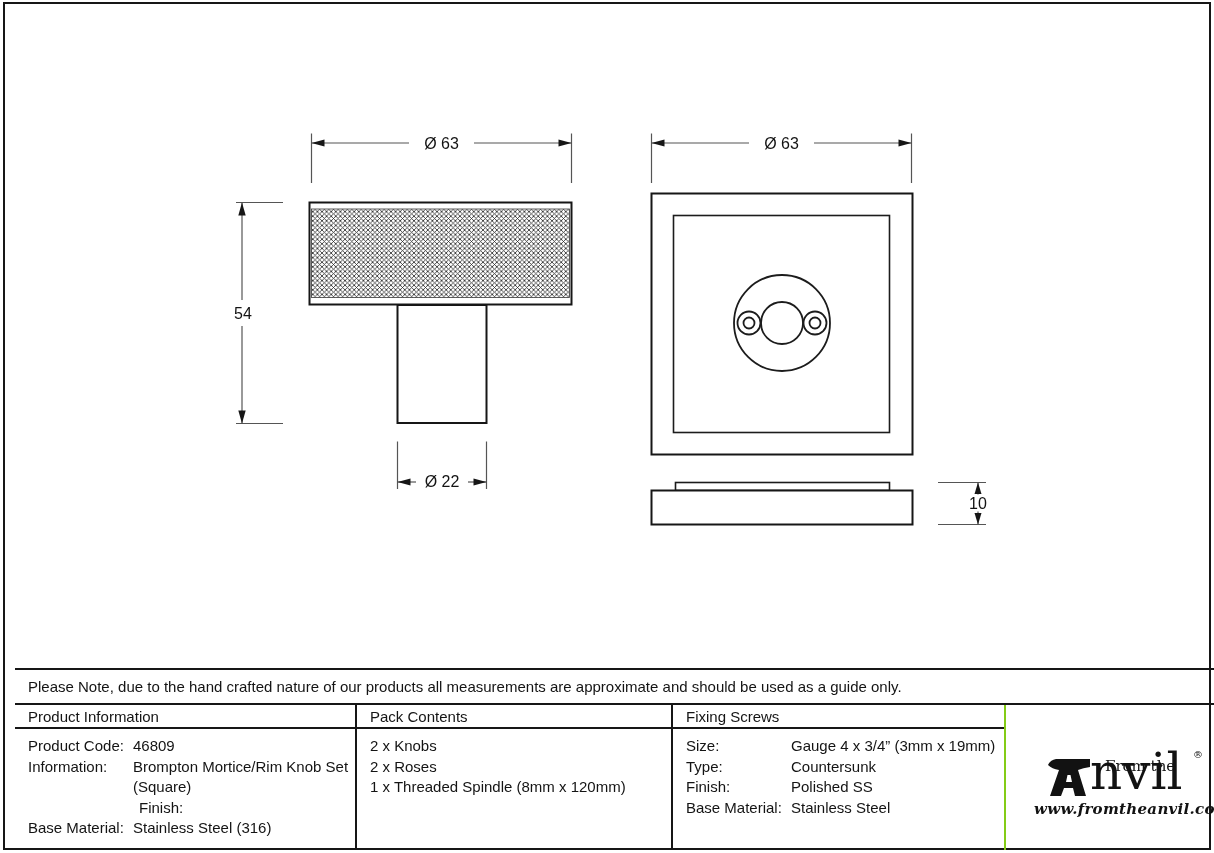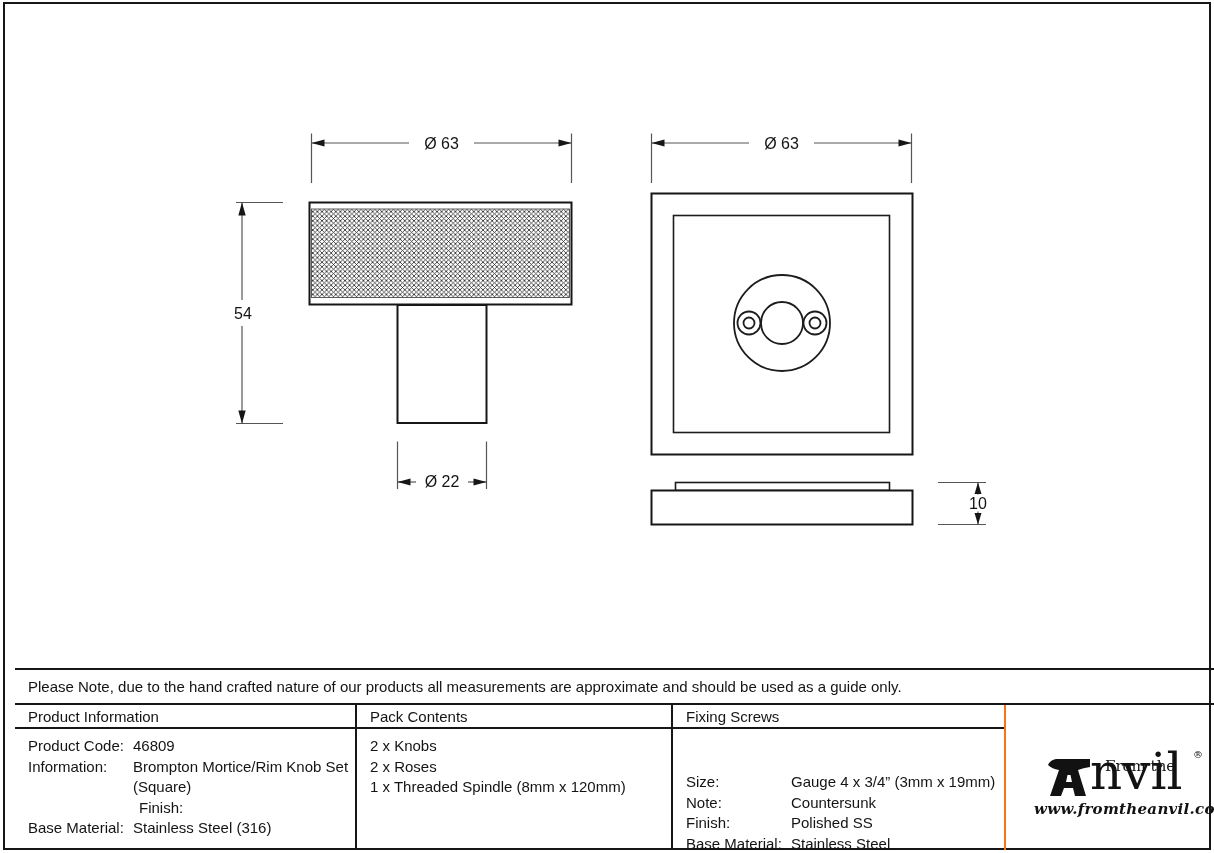--- a/index.html
+++ b/index.html
@@ -26,21 +26,21 @@
   }
   .note-row {
     height:35px; min-height:35px; box-sizing:border-box;
     border-bottom:2px solid #161616;
     display:flex; align-items:center; padding-left:13px;
   }
   .table-main { flex:1; display:flex; min-height:0; }
   .tcol { box-sizing:border-box; display:flex; flex-direction:column; }
   .tcol.c1 { width:342px; border-right:2px solid #161616; }
   .tcol.c2 { width:316px; border-right:2px solid #161616; }
-  .tcol.c3 { width:333px; border-right:2px solid #f97316;gap:36px; }
+  .tcol.c3 { width:333px; border-right:2px solid #84cc16; }
   .tcol.logo-cell { flex:1; position:relative;margin-top:10px; }
   .thead {
     height:24px; min-height:24px; box-sizing:border-box;
     border-bottom:2px solid #161616;
     display:flex; align-items:center; padding-left:13px;
   }
   .tbody { padding:7px 0 0 13px; line-height:20.6px; }
   .kv { display:flex;justify-content:center; }
   .kv .k { width:105px; flex:none; }
   .kv .v { flex:1; }
@@ -201,21 +201,21 @@
     <div class="tcol c3">
       <div class="thead">
         <span>Fixing Screws</span>
       </div>
       <div class="tbody">
         <div class="kv">
           <span class="k">Size:</span>
           <span class="v">Gauge 4 x 3/4” (3mm x 19mm)</span>
         </div>
         <div class="kv">
-          <span class="k">Note:</span>
+          <span class="k">Type:</span>
           <span class="v">Countersunk</span>
         </div>
         <div class="kv">
           <span class="k">Finish:</span>
           <span class="v">Polished SS</span>
         </div>
         <div class="kv">
           <span class="k">Base Material:</span>
           <span class="v">Stainless Steel</span>
         </div>

